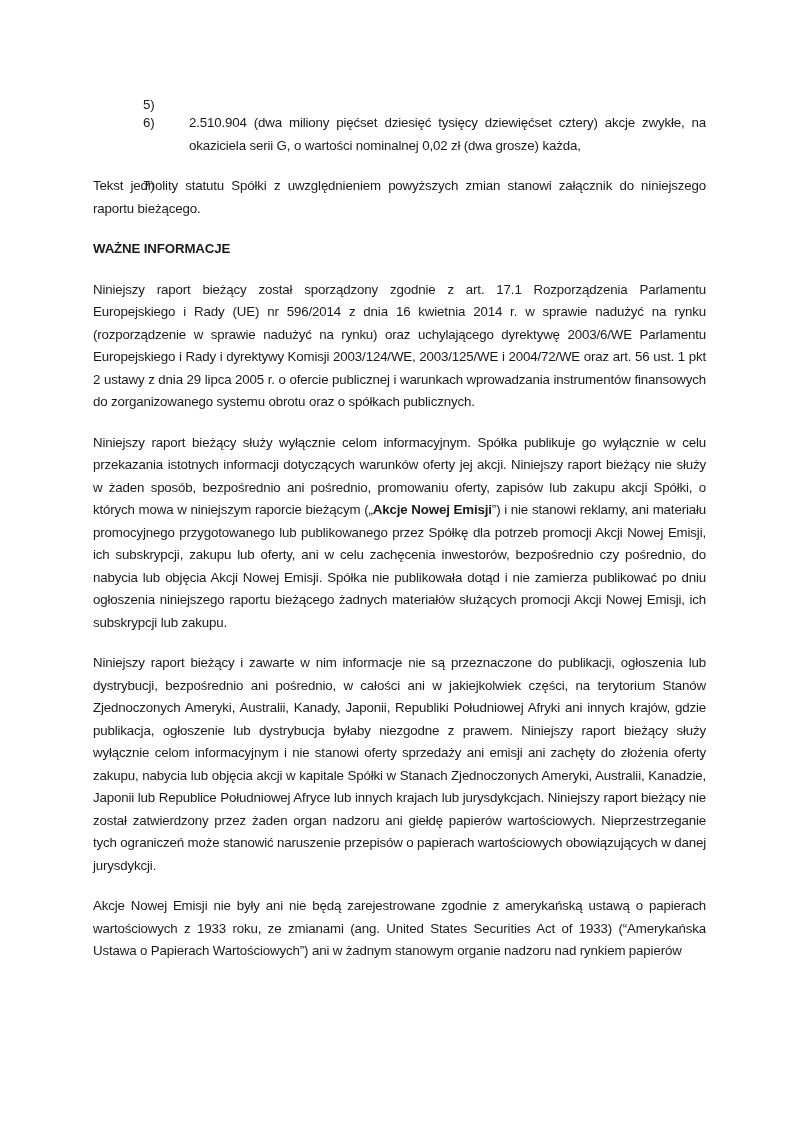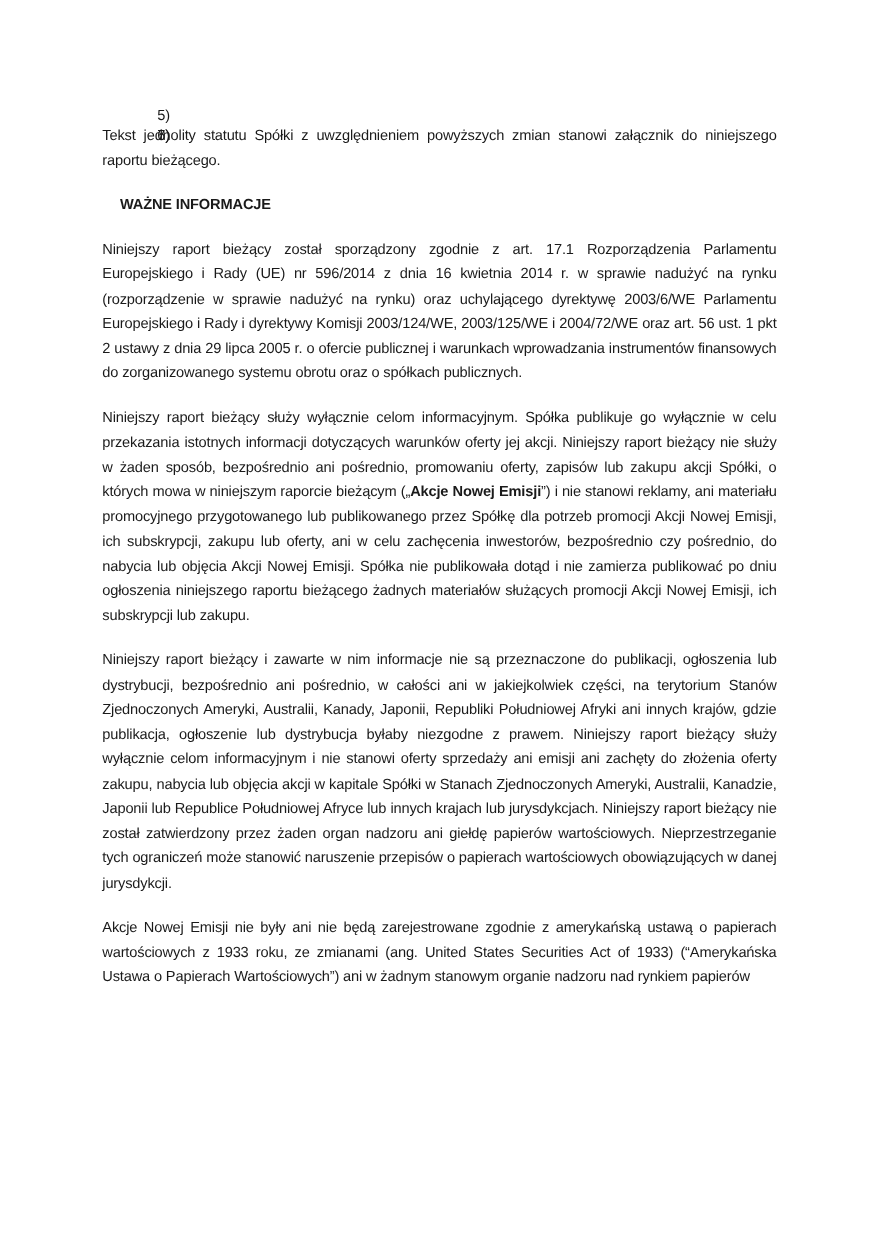--- a/index.html
+++ b/index.html
@@ -6,32 +6,33 @@
   body { width: 800px; height: 1131px; position: relative; overflow: hidden; }
   .page {
     position: absolute; left: 93px; top: 94px; width: 613px;
     font-family: "Liberation Sans", sans-serif;
     font-size: 13.3px; line-height: 22.5px; color: #1a1a1a;
     letter-spacing: -0.15px;
   }
   .item { position: relative; padding-left: 96px; margin-bottom: 18px; text-align: justify; }
   .item .num { position: absolute; left: 50px; top: 0; }
   p { margin: 0 0 18px 0; text-align: justify; }
-  .heading { font-weight: bold; margin: 0 0 18px 16px; }
+  .heading { font-weight: bold; margin: 0 0 18px 0; }
   b { font-weight: bold; }
 </style>
 </head>
 <body>
 
 <div class="page">
   <div class="item">
     <span class="num">5)</span>
   </div>
   <div class="item">
     <span class="num">6)</span>
+    <span>2.510.904 (dwa miliony pięćset dziesięć tysięcy dziewięćset cztery) akcje zwykłe, na okaziciela serii G, o wartości nominalnej 0,02 zł (dwa grosze) każda,</span>
   </div>
   <div class="item">
     <span class="num">7)</span>
   </div>
 
   <p>Tekst jednolity statutu Spółki z uwzględnieniem powyższych zmian stanowi załącznik do niniejszego raportu bieżącego.</p>
 
   <div class="heading">WAŻNE INFORMACJE</div>
 
   <p>Niniejszy raport bieżący został sporządzony zgodnie z art. 17.1 Rozporządzenia Parlamentu Europejskiego i Rady (UE) nr 596/2014 z dnia 16 kwietnia 2014 r. w sprawie nadużyć na rynku (rozporządzenie w sprawie nadużyć na rynku) oraz uchylającego dyrektywę 2003/6/WE Parlamentu Europejskiego i Rady i dyrektywy Komisji 2003/124/WE, 2003/125/WE i 2004/72/WE oraz art. 56 ust. 1 pkt 2 ustawy z dnia 29 lipca 2005 r. o ofercie publicznej i warunkach wprowadzania instrumentów finansowych do zorganizowanego systemu obrotu oraz o spółkach publicznych.</p>

